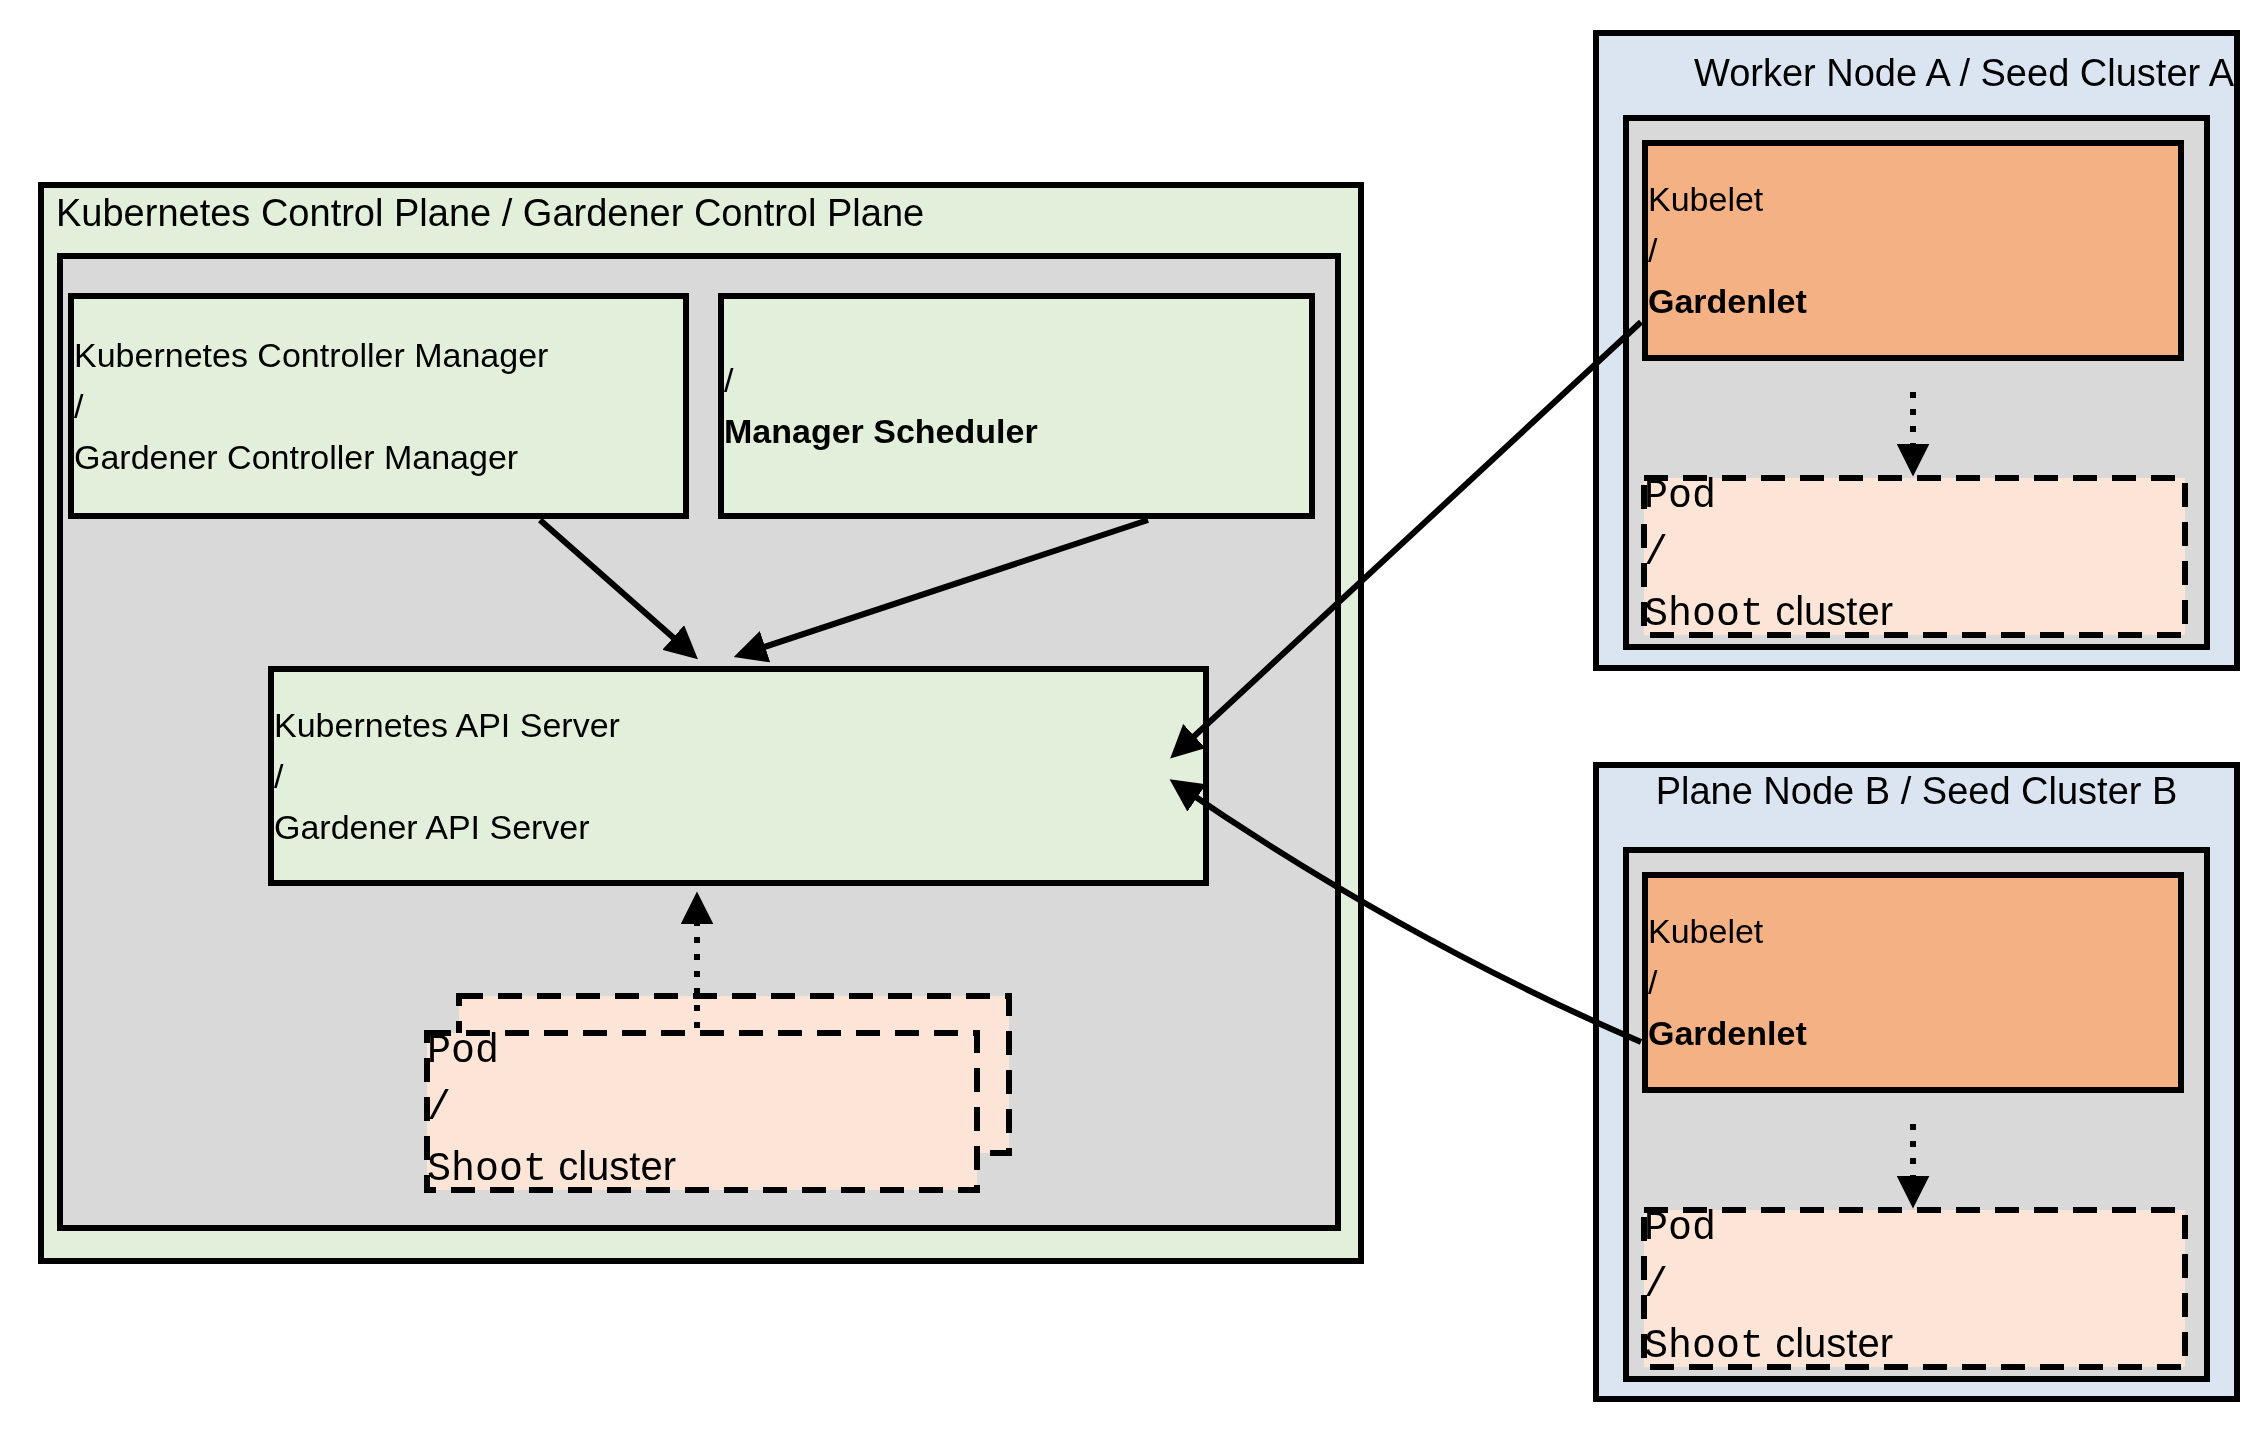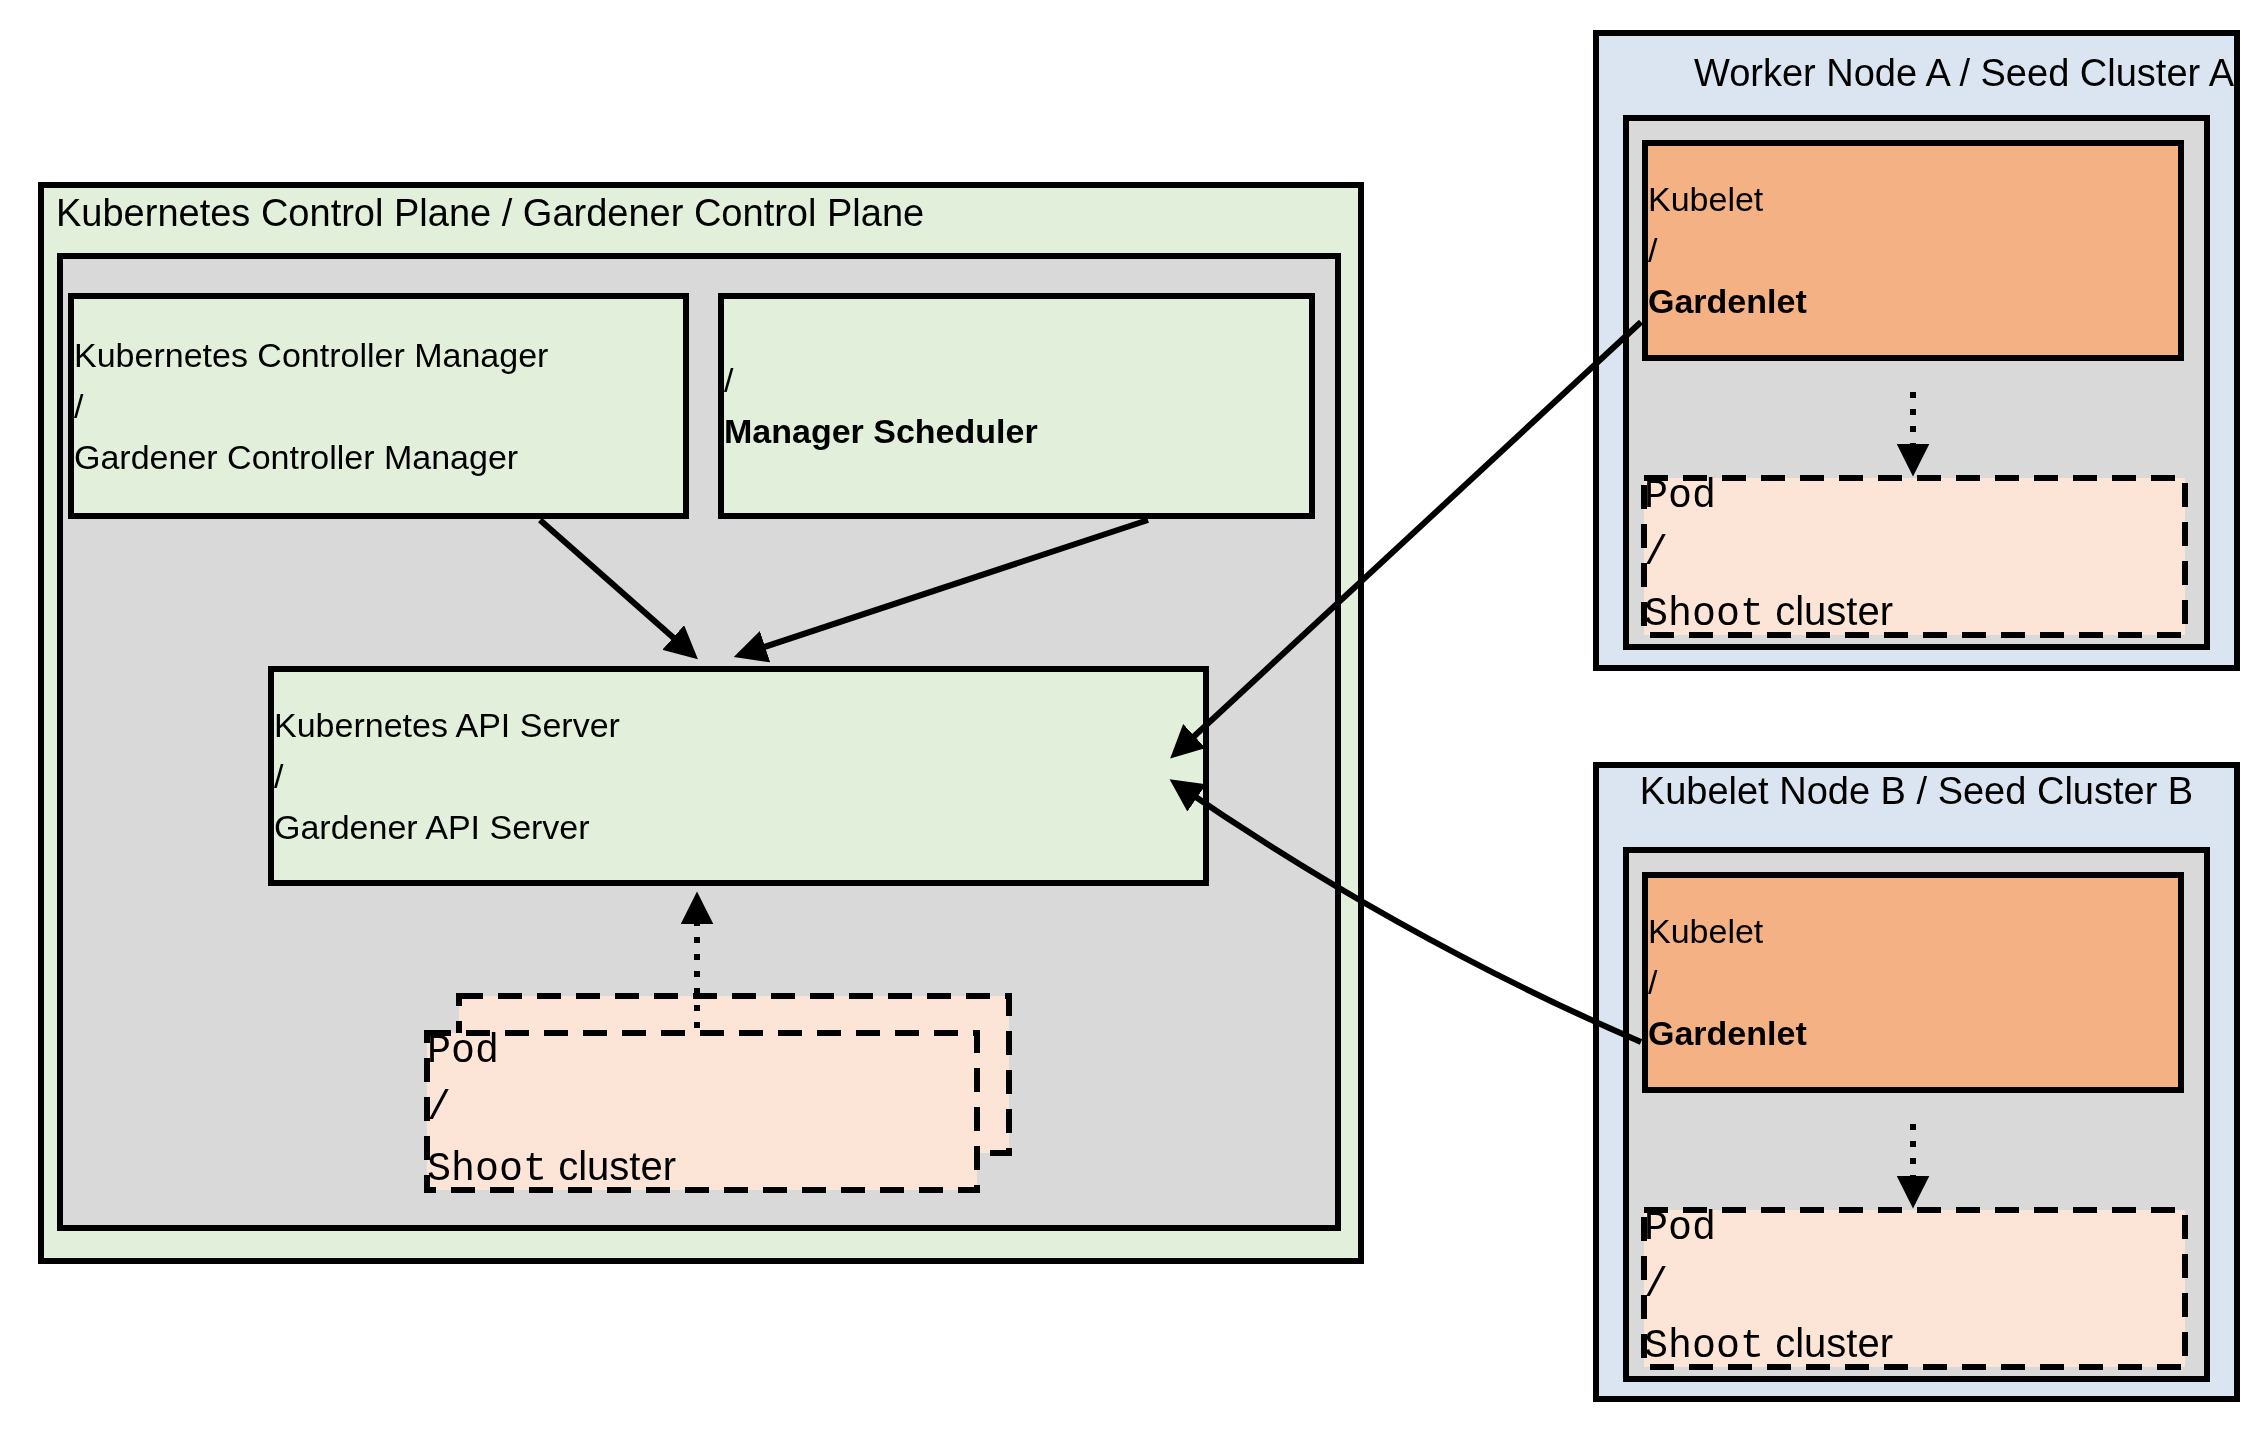--- a/index.html
+++ b/index.html
@@ -52,21 +52,21 @@
   <div class="abs bordered fill-blue" style="left:1593px;top:30px;width:647px;height:641px;"></div>
   <div class="abs title" style="left:1599px;top:52px;width:635px;text-align:right;">Worker Node A / Seed Cluster A</div>
   <div class="abs bordered fill-gray" style="left:1623px;top:115px;width:587px;height:535px;"></div>
   <div class="abs bordered fill-orange label" style="left:1642px;top:140px;width:542px;height:221px;">
     <div>Kubelet</div>
     <div>/</div>
     <div class="bold">Gardenlet</div>
   </div>
 
   <div class="abs bordered fill-blue" style="left:1593px;top:762px;width:647px;height:640px;"></div>
-  <div class="abs title" style="left:1599px;top:770px;width:635px;text-align:center;">Kubelet Node B / Seed Cluster B</div>
+  <div class="abs title" style="left:1599px;top:770px;width:635px;text-align:center;">Plane Node B / Seed Cluster B</div>
   <div class="abs bordered fill-gray" style="left:1623px;top:847px;width:587px;height:535px;"></div>
   <div class="abs bordered fill-orange label" style="left:1642px;top:872px;width:542px;height:221px;">
     <div>Kubelet</div>
     <div>/</div>
     <div class="bold">Gardenlet</div>
   </div>
 
   <svg id="overlay" width="2266" height="1434" viewBox="0 0 2266 1434">
     <defs>
       <marker id="ah" viewBox="0 0 10 10" refX="8" refY="5" markerWidth="5.5" markerHeight="5.5" orient="auto-start-reverse">

